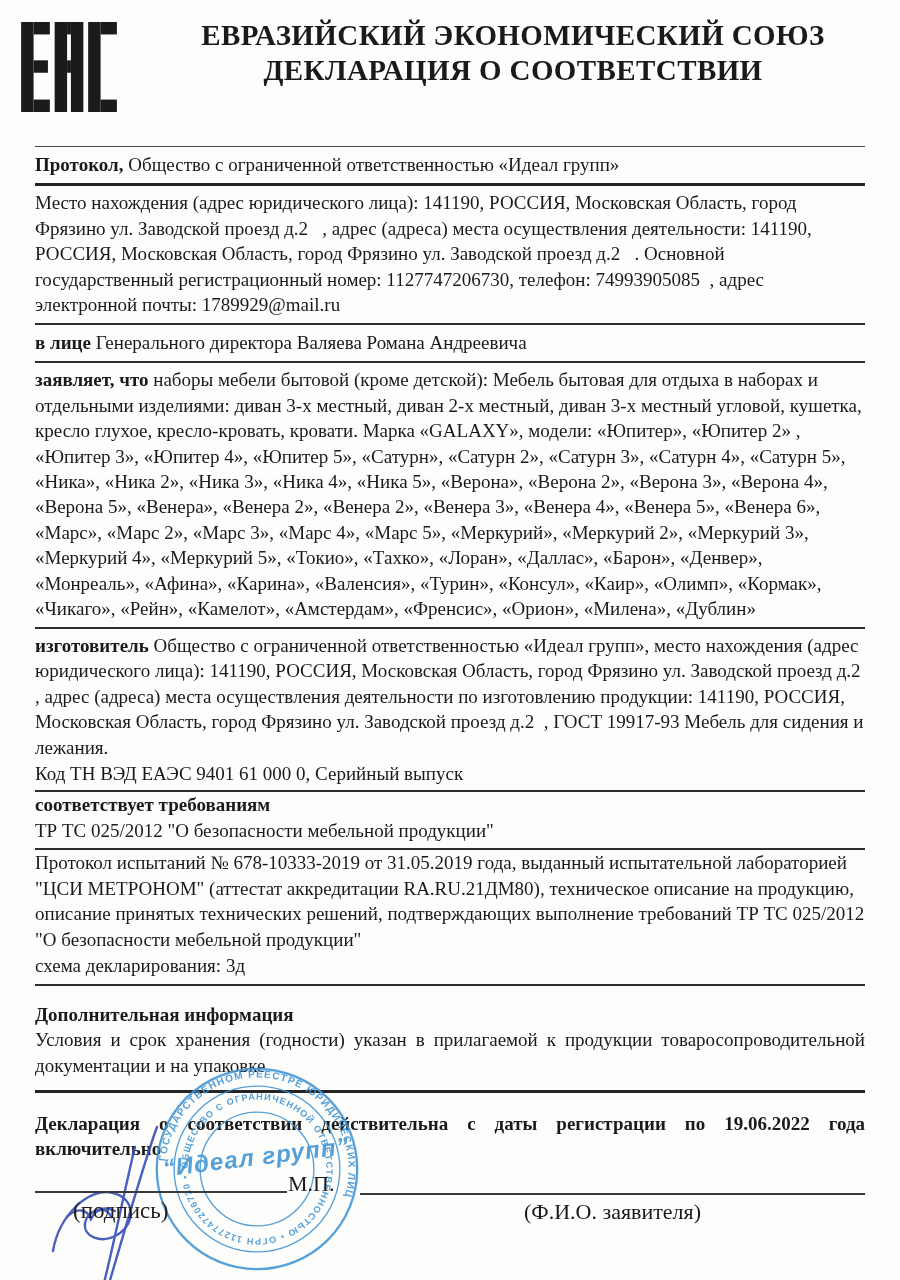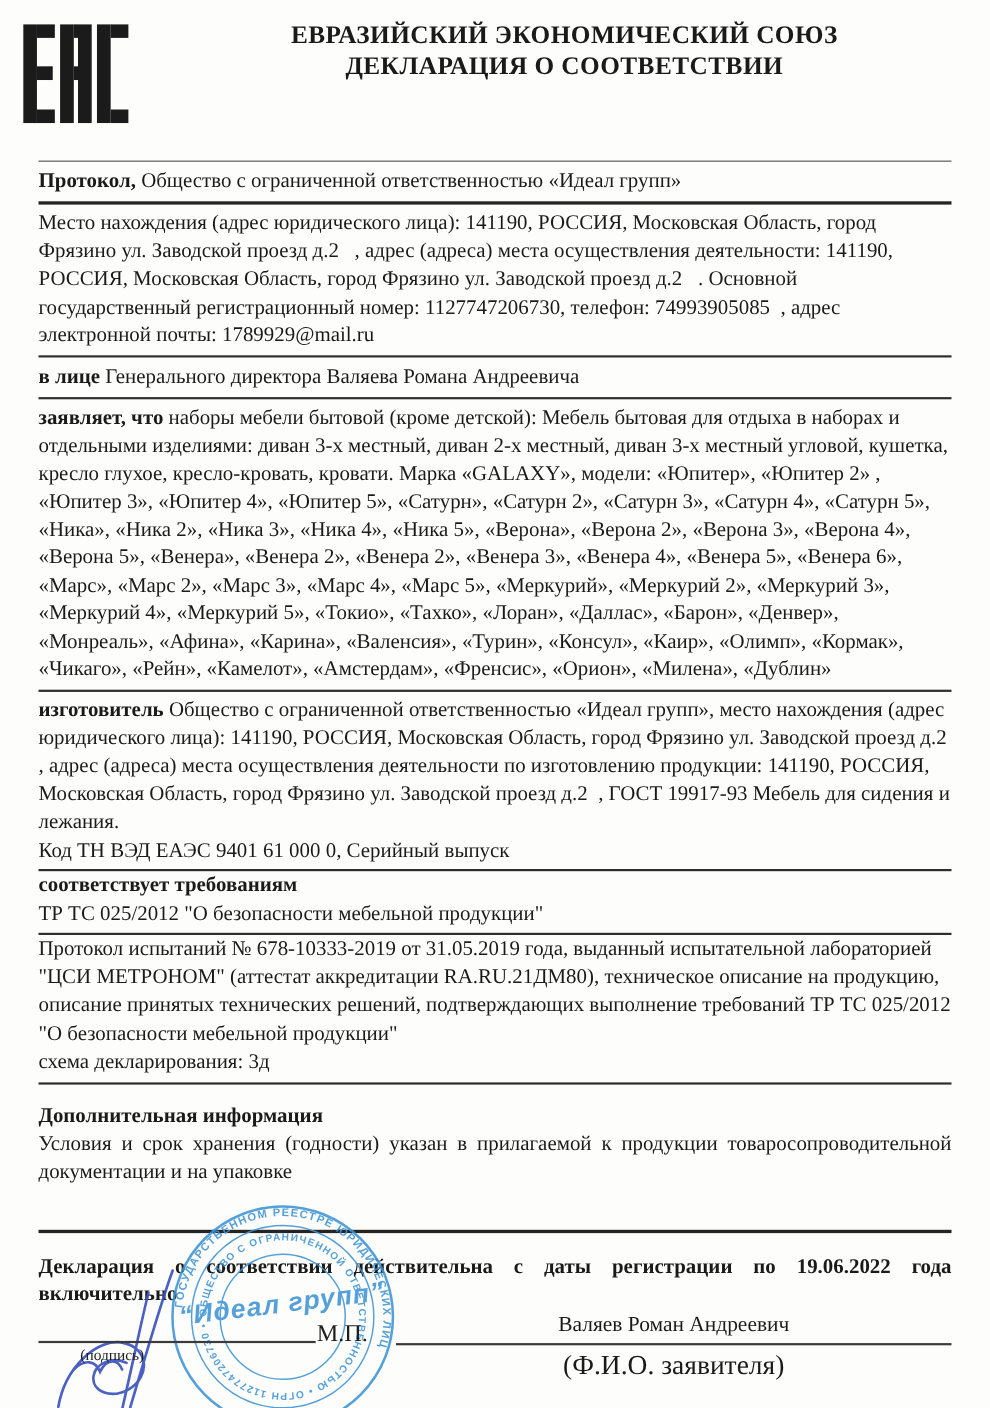--- a/index.html
+++ b/index.html
@@ -8,38 +8,38 @@
     width:900px;height:1280px;box-sizing:border-box;
     background:#fdfdfb;
     font-family:"Liberation Serif", serif;
     color:#1a1a1a;font-size:19px;line-height:1.34;
     padding:0 35px;position:relative;overflow:hidden;
   }
   p{margin:0;}
   .header{position:relative;height:146px;}
   .eac-logo{position:absolute;left:-14px;top:22px;}
   .title-wrap{position:absolute;left:120px;right:-6px;top:18px;text-align:center;
-    font-weight:bold;font-size:23px;line-height:1.2;letter-spacing:.4px;}
+    font-weight:bold;font-size:29px;line-height:1.2;letter-spacing:.4px;}
   .rule{border:none;border-top:2px solid #2e2e2e;margin:0;}
   .rule.thin{border-top-width:1px;border-top-color:#4a4a4a;}
   .rule.thick{border-top-width:3px;border-top-color:#242424;}
   .row{padding:5px 0 6px;}
   .blk{padding:4px 0 5px;}
   .just{text-align:justify;}
   b.lbl{font-weight:bold;}
   .sig-area{position:relative;height:166px;}
   .validity{padding-top:18px;font-weight:bold;text-align:justify;}
   .sig-line{position:absolute;border-bottom:2px solid #3a3a3a;height:0;}
   .sig-line.left{left:0;width:252px;top:98px;}
   .sig-line.right{left:325px;width:505px;top:100px;}
-  .cap{position:absolute;font-size:14px;color:#1e1e1e;}
+  .cap{position:absolute;font-size:23px;color:#1e1e1e;}
   .cap.podpis{left:38px;top:103px;}
   .cap.mp{left:253px;top:76px;font-size:22px;}
   .fio{position:absolute;left:325px;width:505px;text-align:center;top:71px;font-size:19.5px;}
-  .fio-cap{position:absolute;left:325px;width:505px;text-align:center;top:104px;font-size:25px;}
+  .fio-cap{position:absolute;left:325px;width:505px;text-align:center;top:104px;font-size:22px;}
   .stamp{position:absolute;left:116px;top:-30px;opacity:.88;}
   .ring-text{fill:#3f94d6;font-family:"Liberation Sans",sans-serif;font-weight:bold;letter-spacing:1.2px;}
   .stamp-center{fill:#3f94d6;font-family:"Liberation Sans",sans-serif;
     font-weight:bold;font-style:italic;font-size:25px;letter-spacing:1px;}
   .signature{position:absolute;left:2px;top:28px;pointer-events:none;}
 </style>
 </head>
 <body>
 
 <div class="page">
@@ -88,21 +88,21 @@
 
   <p style="padding-top:0;font-weight:bold;">соответствует требованиям</p>
   <p style="padding-bottom:5px;">ТР ТС 025/2012 "О безопасности мебельной продукции"</p>
   <hr class="rule">
 
   <p>Протокол испытаний № 678-10333-2019 от 31.05.2019 года, выданный испытательной лабораторией "ЦСИ МЕТРОНОМ" (аттестат аккредитации RA.RU.21ДМ80), техническое описание на продукцию, описание принятых технических решений, подтверждающих выполнение требований ТР ТС 025/2012 "О безопасности мебельной продукции"</p>
   <p style="padding:1px 0 5px;">схема декларирования: 3д</p>
   <hr class="rule">
 
   <p style="padding-top:16px;font-weight:bold;">Дополнительная информация</p>
-  <p class="just" style="padding-bottom:40px;">Условия и срок хранения (годности) указан в прилагаемой к продукции товаросопроводительной документации и на упаковке</p>
+  <p class="just" style="padding-bottom:12px;">Условия и срок хранения (годности) указан в прилагаемой к продукции товаросопроводительной документации и на упаковке</p>
   <hr class="rule thick">
 
   <div class="sig-area">
     <p class="validity">Декларация о соответствии действительна с даты регистрации по 19.06.2022 года включительно</p>
 
     <svg class="stamp" width="212" height="212" viewBox="0 0 220 220">
       <defs>
         <path id="ringO" d="M110,110 m-95,0 a95,95 0 1,1 190,0 a95,95 0 1,1 -190,0"></path>
         <path id="ringI" d="M110,110 m-72,0 a72,72 0 1,1 144,0 a72,72 0 1,1 -144,0"></path>
       </defs>
@@ -122,18 +122,17 @@
         <path d="M120,6 C106,44 86,116 68,176 C62,196 52,208 44,198"></path>
         <path d="M98,26 C90,58 78,118 66,166"></path>
         <path d="M30,96 C40,86 50,88 54,98 C60,86 70,86 74,96"></path>
         <circle cx="112" cy="162" r="1.6" fill="#3b53bd" stroke="none"></circle>
       </g>
     </svg>
 
     <div class="sig-line left"></div>
     <div class="cap podpis">(подпись)</div>
     <div class="cap mp">М.П.</div>
-    <div class="fio">Валяев Роман Андреевич</div>
     <div class="sig-line right"></div>
     <div class="fio-cap">(Ф.И.О. заявителя)</div>
   </div>
 
 </div>
 
 </body></html>

